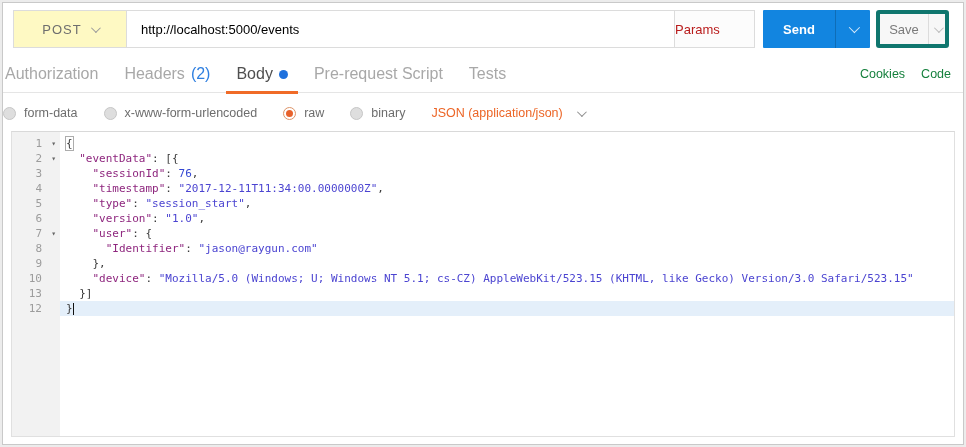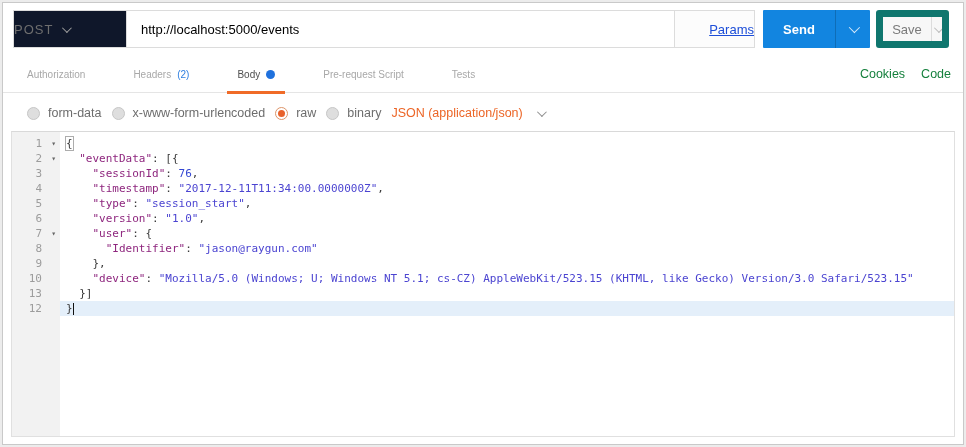--- a/index.html
+++ b/index.html
@@ -7,64 +7,64 @@
   body { font-family:"Liberation Sans", sans-serif; }
 
   .frame { position:relative; width:966px; height:447px; background:#ececec; }
   .page { position:absolute; left:2px; top:2px; width:962px; height:443px;
           background:#ffffff; border:1px solid #c9c9c9; overflow:hidden; }
 
   
   .request-bar { position:absolute; left:10px; top:7px; right:14px; height:38px;
                  display:flex; align-items:stretch; }
   .url-group { display:flex; flex:1; border:1px solid #dcdcdc; background:#fff; }
-  .method-select { width:113px; background:#0f172a; border-right:1px solid #dcdcdc;
-                   display:flex; align-items:center; gap:9px;
+  .method-select { width:113px; background:#fef9c3; border-right:1px solid #dcdcdc;
+                   display:flex; align-items:center; justify-content:center; gap:9px;
                    color:#6e6e6e; font-size:13px; letter-spacing:1px; cursor:pointer; }
   .url-input { flex:1; display:flex; align-items:center; padding-left:14px;
                color:#000000; font-size:13px; }
   .params-btn { width:80px; border-left:1px solid #dcdcdc; display:flex; align-items:center;
-                justify-content:flex-end; color:#1d4ed8; font-size:13px; background:#fcfcfc; cursor:pointer;text-decoration:underline; }
+                justify-content:flex-start; color:#b91c1c; font-size:13px; background:#fcfcfc; cursor:pointer; }
   .send-split { margin-left:8px; width:107px; display:flex; border-radius:1px;
                 overflow:hidden; background:#1285e0; }
   .send-main { width:72px; display:flex; align-items:center; justify-content:center;
                color:#fff; font-size:13px; font-weight:bold; cursor:pointer; }
   .send-caret { flex:1; border-left:1px solid rgba(0,0,0,0.18); display:flex;
                 align-items:center; justify-content:center; cursor:pointer; }
-  .save-split { margin-left:6px; width:73px; display:flex; border:7px solid #0f766e;
+  .save-split { margin-left:6px; width:73px; display:flex; border:4px solid #0f766e;
                 border-radius:3px; overflow:hidden; background:#f7f7f7; }
   .save-main { width:48px; display:flex; align-items:center; justify-content:center;
                color:#7a7a7a; font-size:13px; cursor:pointer; }
   .save-caret { flex:1; border-left:1px solid #dcdcdc; display:flex; align-items:center;
                 justify-content:center; cursor:pointer; }
 
   .chev { display:inline-block; width:7px; height:7px; border-right:1.6px solid #9b9b9b;
           border-bottom:1.6px solid #9b9b9b; transform:rotate(45deg) translateY(-2px); }
   .chev.white { border-color:#d7e9fa; width:8px; height:8px; }
   .chev.light { border-color:#bcbcbc; }
   .chev.mid   { border-color:#8f8f8f; }
 
   
   .tabs-row { position:absolute; left:0; right:0; top:53px; height:37px;
               border-bottom:1px solid #e5e5e5; display:flex; align-items:center; }
-  .tabs { display:flex; gap:44px; padding-left:22px; font-size:10px; color:#a8a8a8; }
+  .tabs { display:flex; gap:22px; font-size:16px; color:#a8a8a8; }
   .tab { position:relative; padding:0 2px; height:37px; display:flex; align-items:center;
          gap:6px; cursor:pointer; white-space:nowrap; }
   .tab .count { color:#2e7fe0; }
   .tab.active { color:#4f4f4f; }
   .tab.active .underline { position:absolute; left:-8px; right:-8px; bottom:-1px;
                            height:3px; background:#f06b28; }
   .body-dot { width:9px; height:9px; border-radius:50%; background:#1f71dd; }
   .tabs-links { margin-left:auto; display:flex; gap:16px; padding-right:12px;
                 font-size:12.5px; color:#15803d; }
   .tabs-links span { cursor:pointer; }
 
   
   .type-row { position:absolute; left:0; right:0; top:91px; height:38px;
-              display:flex; align-items:center; gap:10px; padding-left:24px;
+              display:flex; align-items:center; gap:26px; 
               font-size:12.5px; color:#6d6d6d; }
   .radio-opt { display:flex; align-items:center; gap:8px; cursor:pointer; }
   .radio { width:13px; height:13px; border-radius:50%; background:#dedede;
            border:1px solid #c6c6c6; position:relative; }
   .radio.sel { background:#fff; border-color:#dd9468; }
   .radio.sel::after { content:""; position:absolute; left:2px; top:2px; width:7px; height:7px;
                       border-radius:50%; background:#e8622c; }
   .ctype-dd { display:flex; align-items:center; gap:14px; color:#ec6526; cursor:pointer; }
 
   

